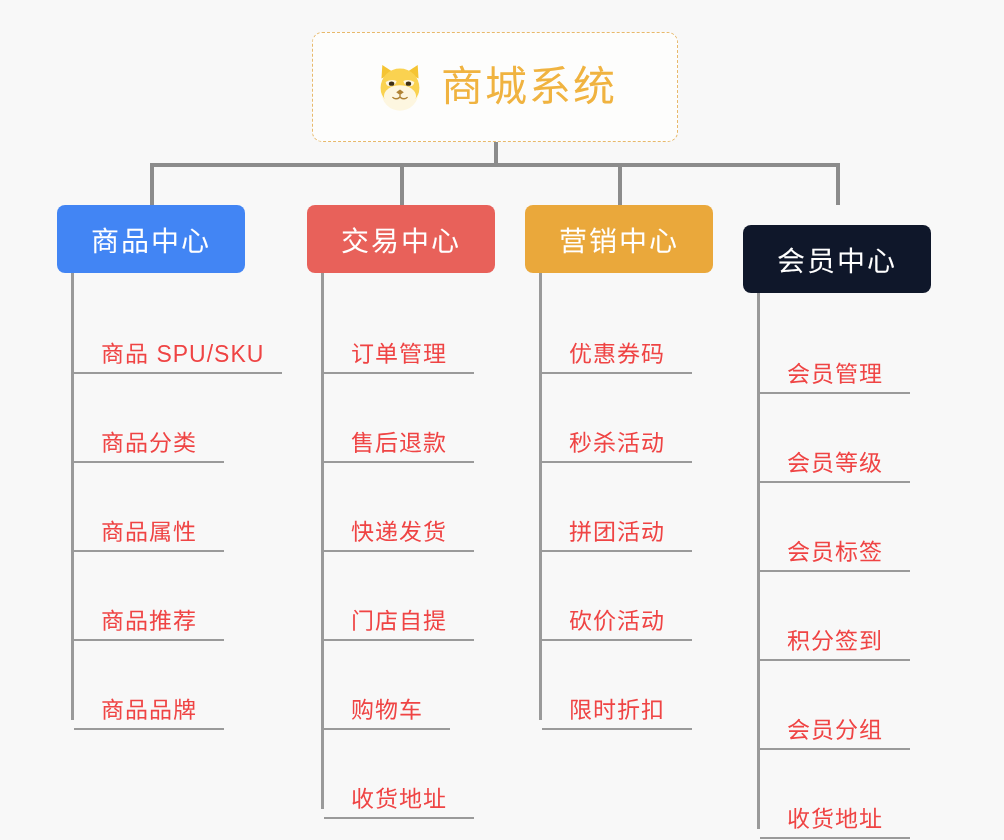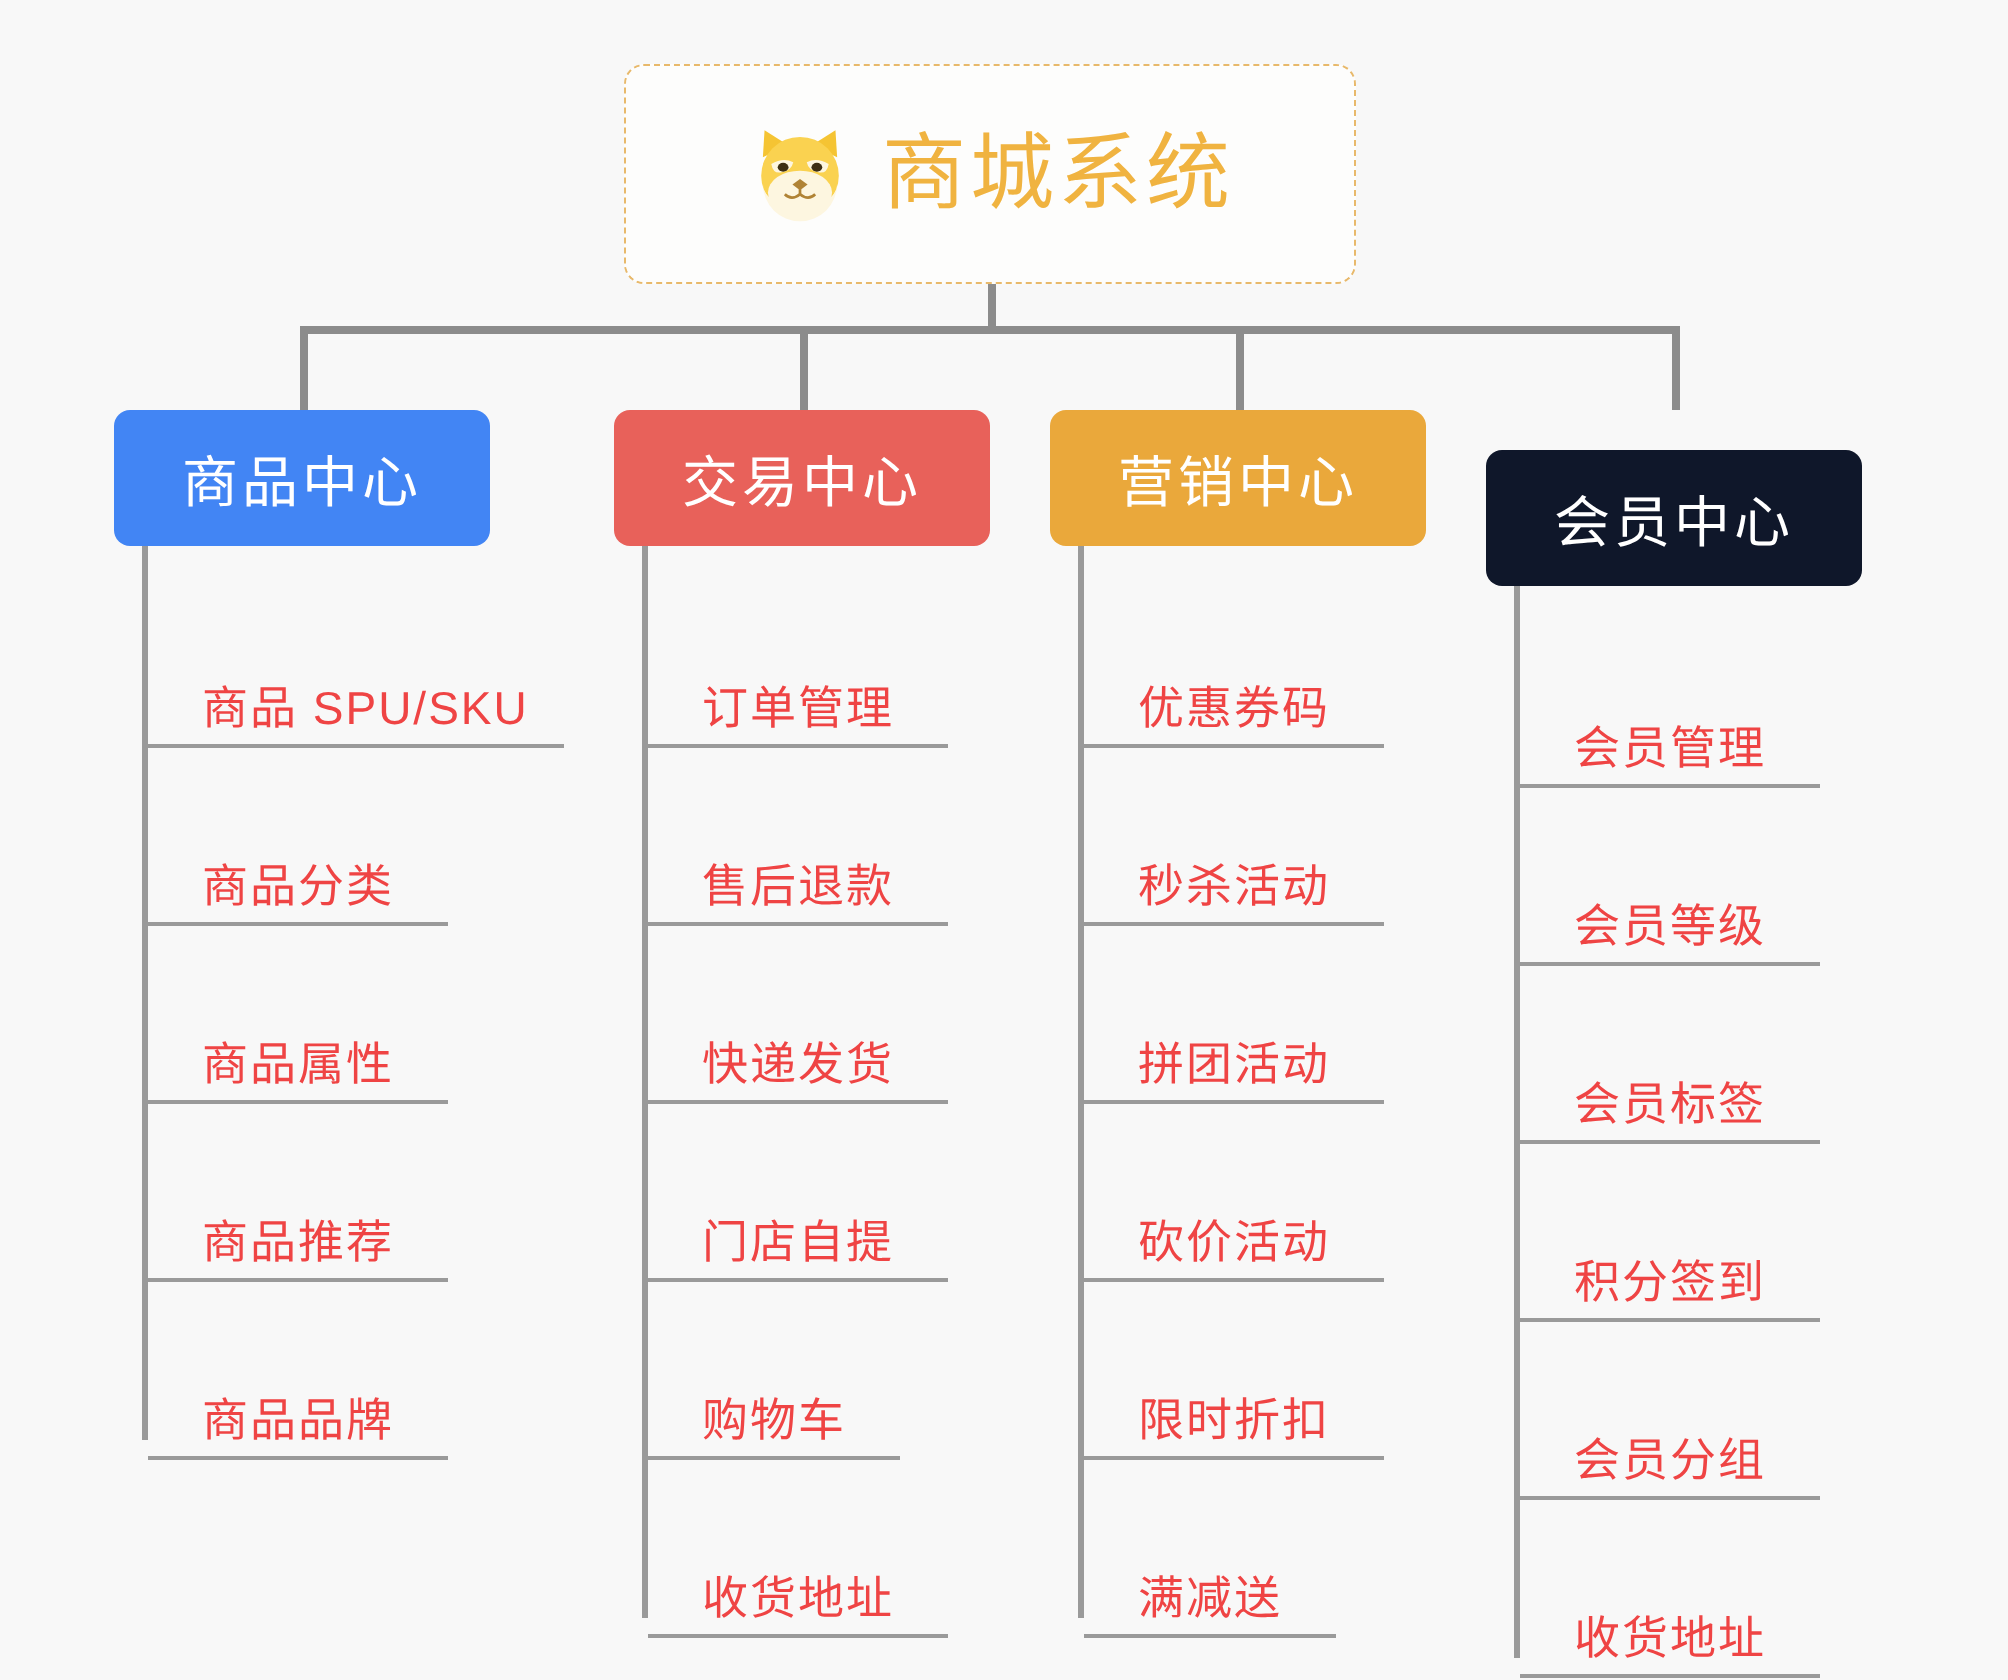--- a/index.html
+++ b/index.html
@@ -265,24 +265,20 @@
         <span class="child-underline" style="width: 150px;"></span>
       </li>
       <li class="child-item">
         <span class="child-label">砍价活动</span>
         <span class="child-underline" style="width: 150px;"></span>
       </li>
       <li class="child-item">
         <span class="child-label">限时折扣</span>
         <span class="child-underline" style="width: 150px;"></span>
       </li>
-      <li class="child-item">
-        <span class="child-label">满减送</span>
-        <span class="child-underline" style="width: 126px;"></span>
-      </li>
     </ul>
   </div>
 
   <div class="branch branch-3">
     <div class="branch-header" style="background: #0f172a; margin-top: 20px;">
       <span>会员中心</span>
     </div>
     <ul class="branch-items">
       <li class="child-item">
         <span class="child-label">会员管理</span>

